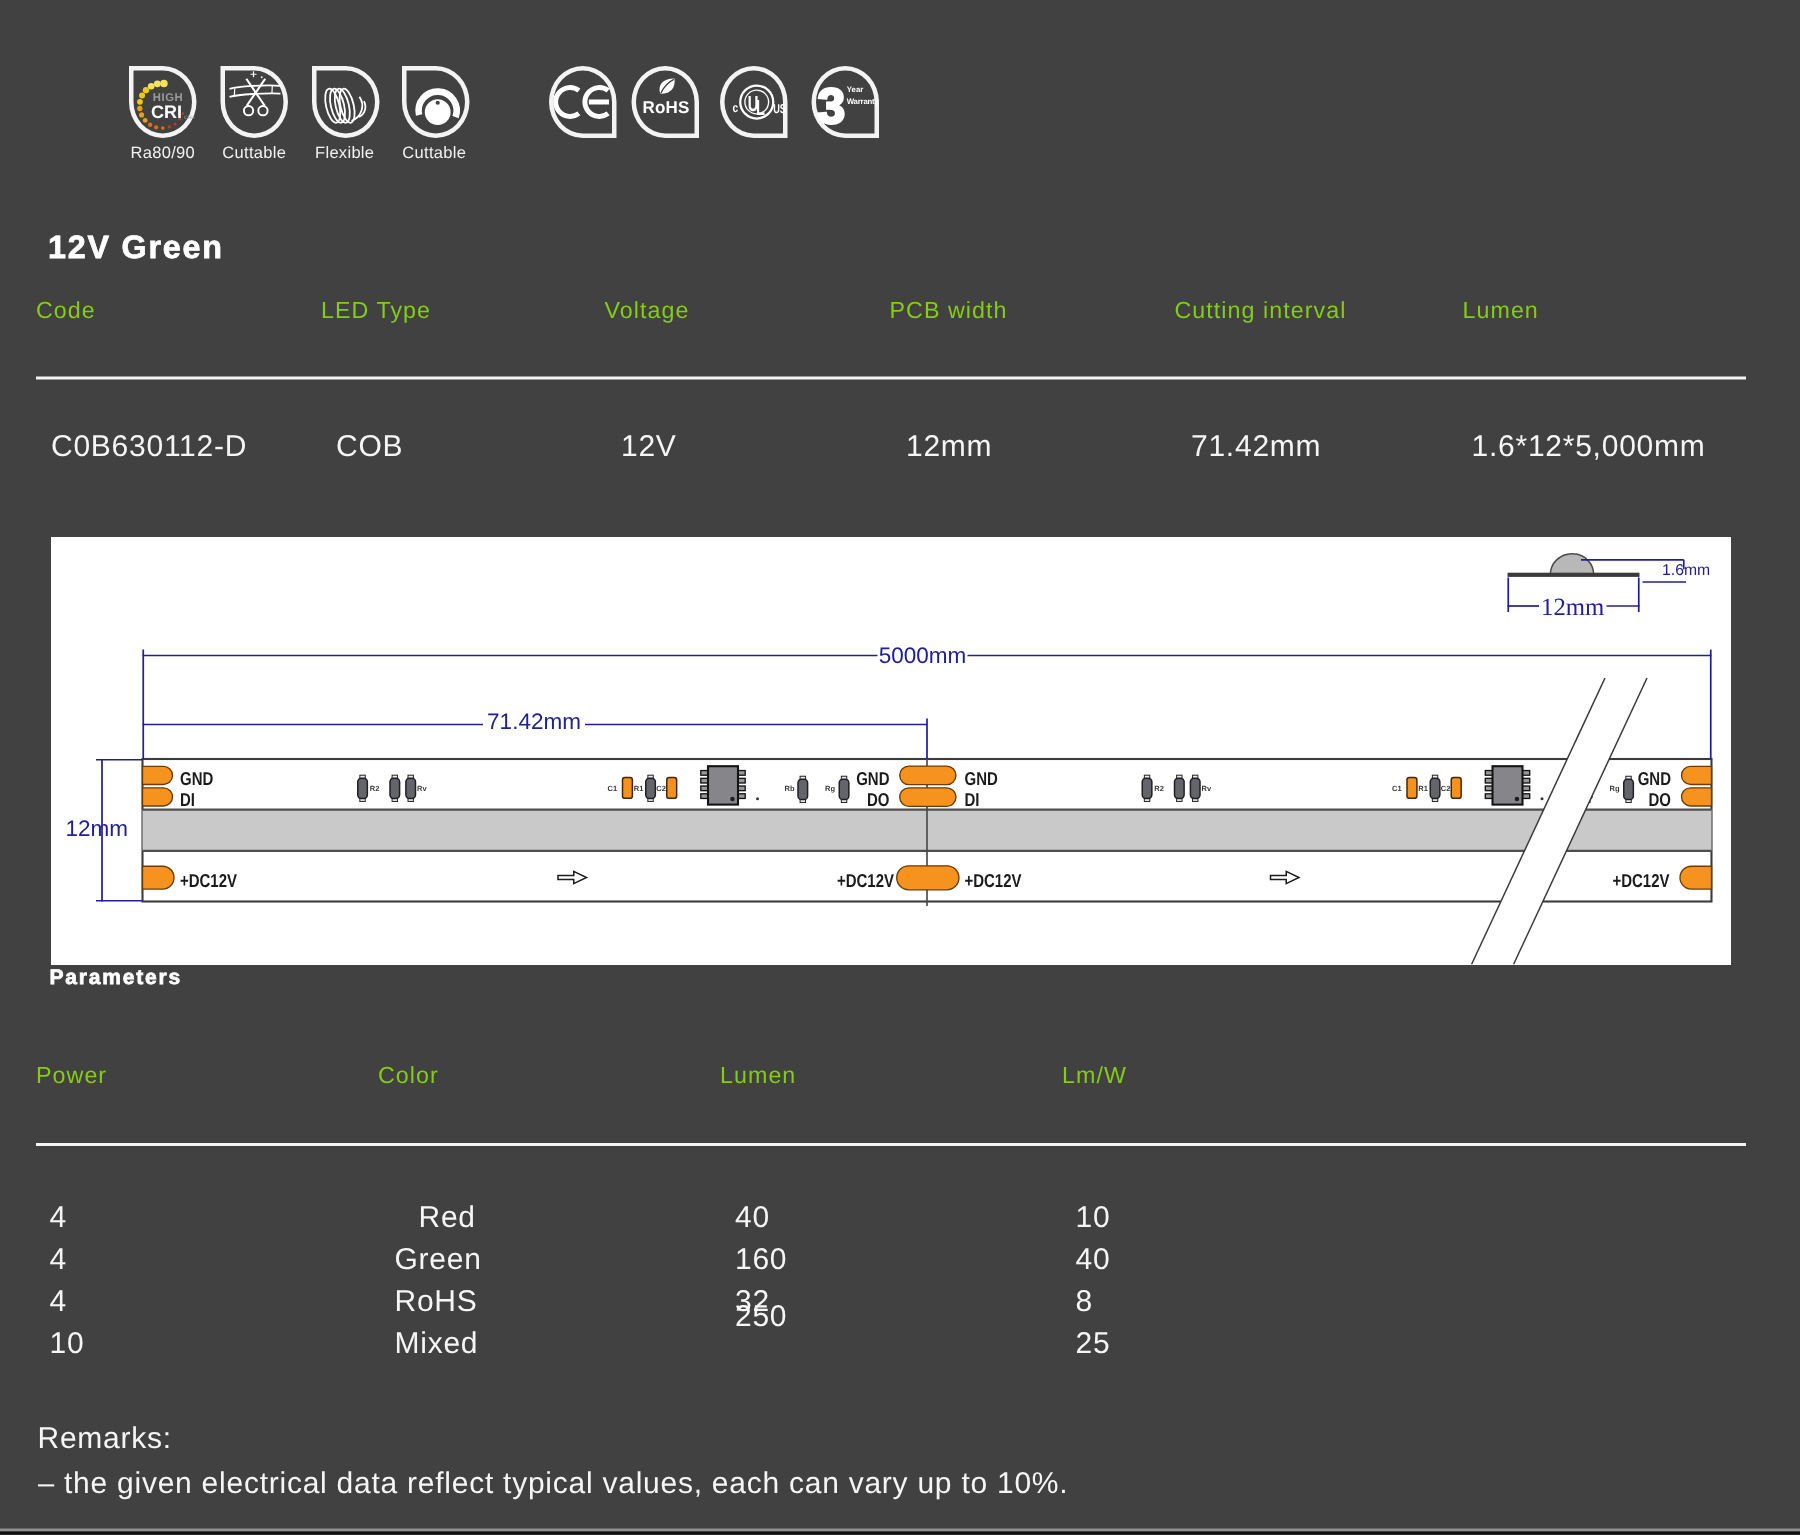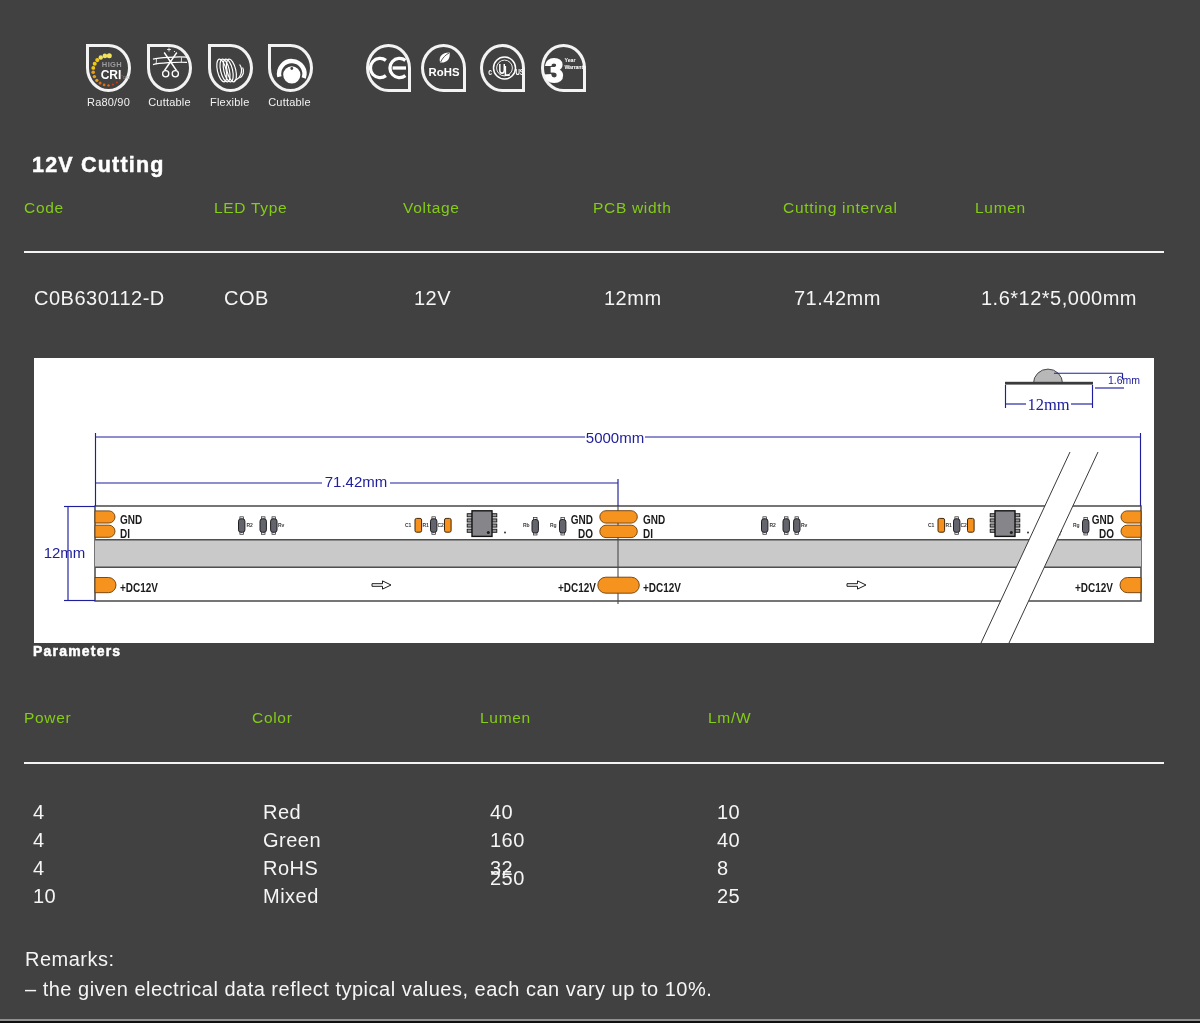--- a/index.html
+++ b/index.html
@@ -92,21 +92,21 @@
 <div class="ic br" style="left:541px;top:44px"></div>
 <svg class="a" style="left:541px;top:44px" width="45" height="48" viewBox="0 0 45 48" font-family="Liberation Sans, sans-serif">
     <text transform="translate(4,38) scale(1.004,1.004)" font-size="33" font-weight="bold" fill="#fff" stroke="#fff" stroke-width="1.8" paint-order="stroke">3</text>
     <text transform="translate(23.5,17.5) scale(1.004,1.004)" font-size="5.2" font-weight="bold" fill="#fff">Year</text>
     <text transform="translate(23.5,25) scale(1.004,1.004)" font-size="5.2" font-weight="bold" fill="#fff" letter-spacing="-0.15">Warranty</text>
   </svg>
 <div class="il" style="left:63.5px">Ra80/90</div>
 <div class="il" style="left:124.5px">Cuttable</div>
 <div class="il" style="left:184.8px">Flexible</div>
 <div class="il" style="left:244.5px">Cuttable</div>
-<div class="h1" style="left:32px;top:152.5px;font-size:21.5px">12V Cutting</div>
+<div class="h1" style="left:32px;top:152.5px;font-size:21.5px">12V Green</div>
 <div class="th" style="left:24px;top:199px">Code</div>
 <div class="th" style="left:214px;top:199px">LED Type</div>
 <div class="th" style="left:403px;top:199px">Voltage</div>
 <div class="th" style="left:593px;top:199px">PCB width</div>
 <div class="th" style="left:783px;top:199px">Cutting interval</div>
 <div class="th" style="left:975px;top:199px">Lumen</div>
 <div class="ln" style="left:24px;top:251px;width:1140px"></div>
 <div class="td" style="left:34px;top:287px">C0B630112-D</div>
 <div class="td" style="left:224px;top:287px">COB</div>
 <div class="td" style="left:414px;top:287px">12V</div>
@@ -246,21 +246,21 @@
 <div class="bt" style="left:64.5px;top:544px;transform:translate(-50%,0) translateZ(0)">12mm</div>
 <div class="bt" style="left:1048.5px;top:395px;transform:translate(-50%,0) translateZ(0);font-family:'Liberation Serif',serif;font-size:16.5px">12mm</div>
 <div class="bt" style="left:1108px;top:374px;font-size:10.5px">1.6mm</div>
 <div class="h1" style="left:33px;top:643px;font-size:14px">Parameters</div>
 <div class="th" style="left:24px;top:709px">Power</div>
 <div class="th" style="left:252px;top:709px">Color</div>
 <div class="th" style="left:480px;top:709px">Lumen</div>
 <div class="th" style="left:708px;top:709px">Lm/W</div>
 <div class="ln" style="left:24px;top:762px;width:1140px"></div>
 <div class="td" style="left:33px;top:801px">4</div>
-<div class="td" style="left:263px;top:801px">Red</div>
+<div class="td" style="left:279px;top:801px">Red</div>
 <div class="td" style="left:490px;top:801px">40</div>
 <div class="td" style="left:717px;top:801px">10</div>
 <div class="td" style="left:33px;top:829px">4</div>
 <div class="td" style="left:263px;top:829px">Green</div>
 <div class="td" style="left:490px;top:829px">160</div>
 <div class="td" style="left:717px;top:829px">40</div>
 <div class="td" style="left:33px;top:857px">4</div>
 <div class="td" style="left:263px;top:857px">RoHS</div>
 <div class="td" style="left:490px;top:857px">32</div>
 <div class="td" style="left:717px;top:857px">8</div>

